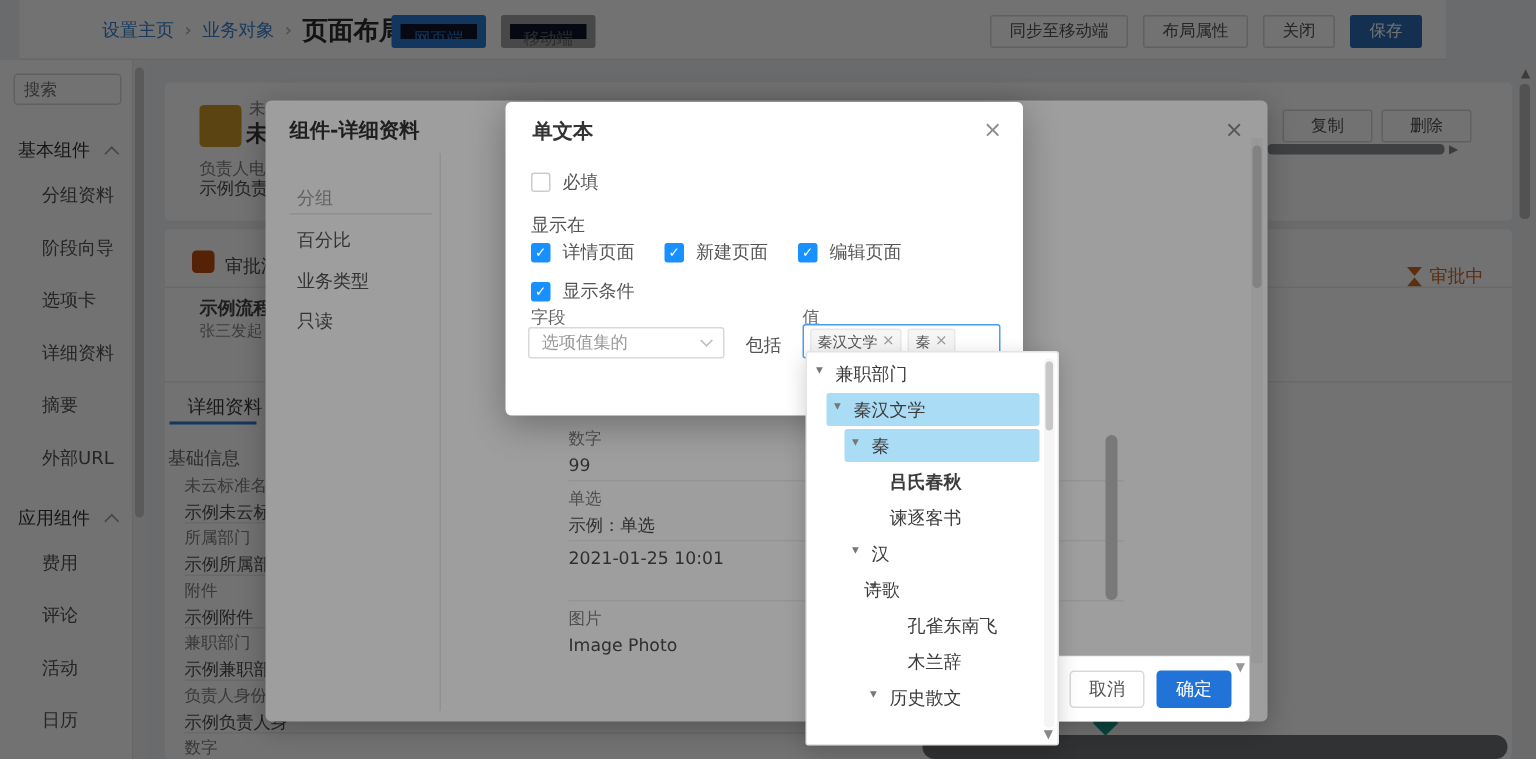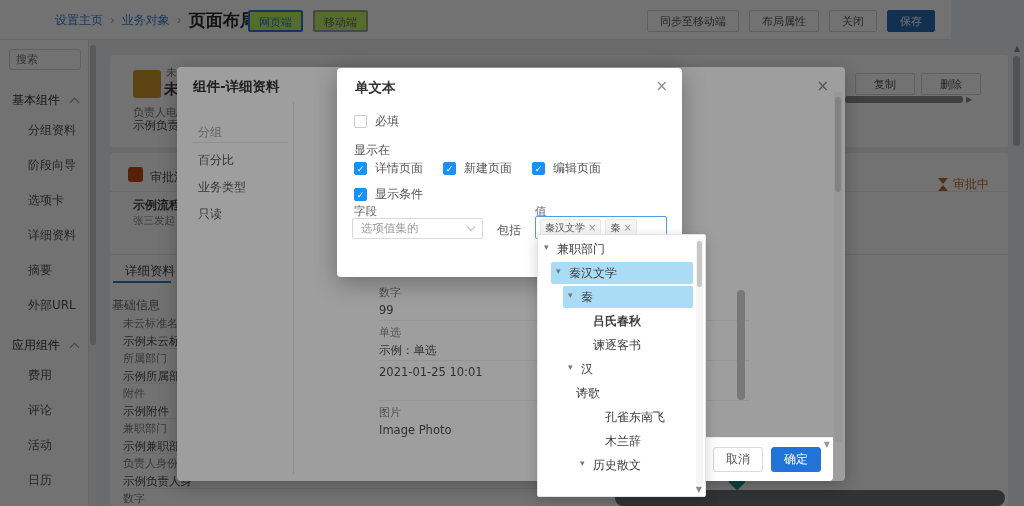--- a/index.html
+++ b/index.html
@@ -3,28 +3,28 @@
 <meta charset="utf-8">
 <style>
   *{margin:0;padding:0;box-sizing:border-box}
   html,body{background:#9a9a9a}
   #stage{position:relative;width:1024px;height:506px;margin:0 auto;overflow:hidden;
          background:#eef0f3;font-family:"DejaVu Sans","Liberation Sans",sans-serif;
          font-size:12px;color:#333}
   .abs{position:absolute}
 
   
-  .topbar{left:0;top:0;width:951px;height:40px;background:#fff;border-bottom:1px solid #e7e7e7}
+  .topbar{left:13px;top:0;width:951px;height:40px;background:#fff;border-bottom:1px solid #e7e7e7}
   .crumbs{left:55px;top:0;height:40px;display:flex;align-items:center;gap:7px}
   .crumb-link{color:#3b82d0;font-size:12px;cursor:pointer}
   .crumb-sep{color:#aaa;font-size:12px}
   .crumb-cur{color:#2b2b2b;font-size:17px;font-weight:bold}
   .devtabs{left:248px;top:10px;display:flex;gap:10px}
-  .devtab{height:22px;padding:0 9px;line-height:20px;font-size:11px;background:#bef264;
-          border:2px solid #a3a3a3;border-radius:2px;color:#666;cursor:pointer}
+  .devtab{height:22px;padding:0 9px;line-height:20px;font-size:11px;background:#0f172a;
+          border:6px solid #a3a3a3;border-radius:2px;color:#666;cursor:pointer}
   .devtab.active{border-color:#2b7bd6;color:#2b7bd6}
   .topactions{right:16px;top:10px;display:flex;gap:10px}
   .btn{height:22px;padding:0 12px;line-height:20px;font-size:11px;background:#fff;
        border:1px solid #d9d9d9;border-radius:2px;color:#555;cursor:pointer;white-space:nowrap}
   .btn.primary{background:#2b6cb8;border-color:#2b6cb8;color:#fff}
 
   
   .sidebar{left:0;top:40px;width:89px;height:466px;background:#fff;border-right:1px solid #e7e7e7}
   .search{position:absolute;left:9px;top:9px;width:72px;height:21px;border:1px solid #d9d9d9;
           border-radius:3px;font-size:11px;padding:0 6px;color:#555;background:#fff;outline:none;

